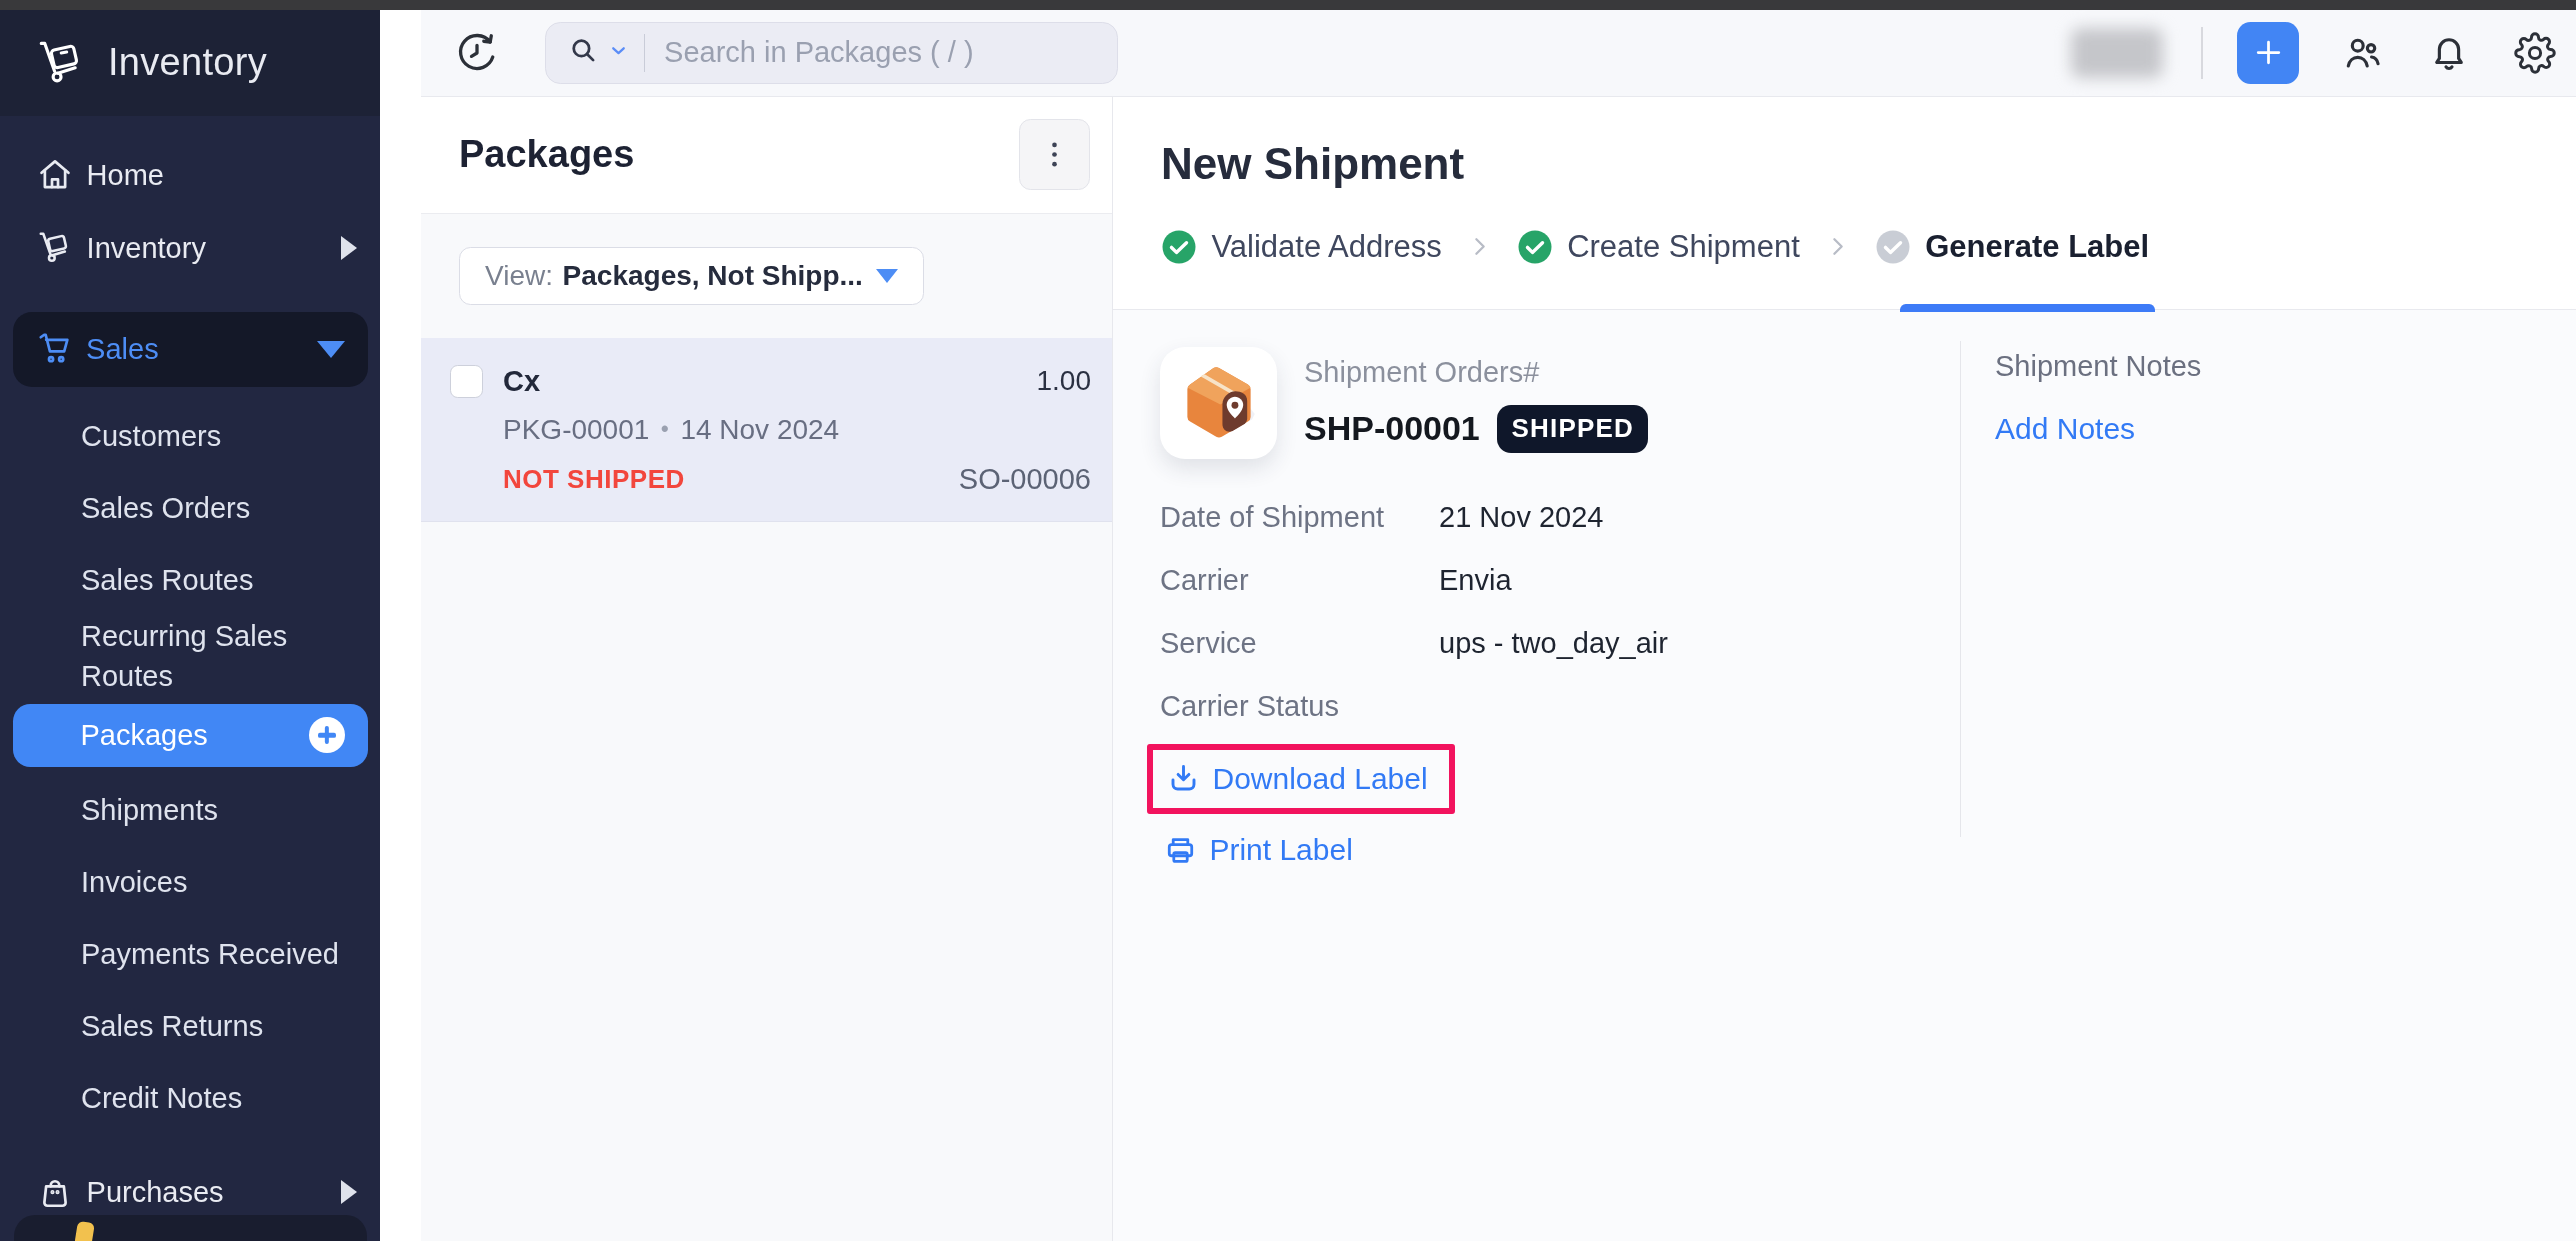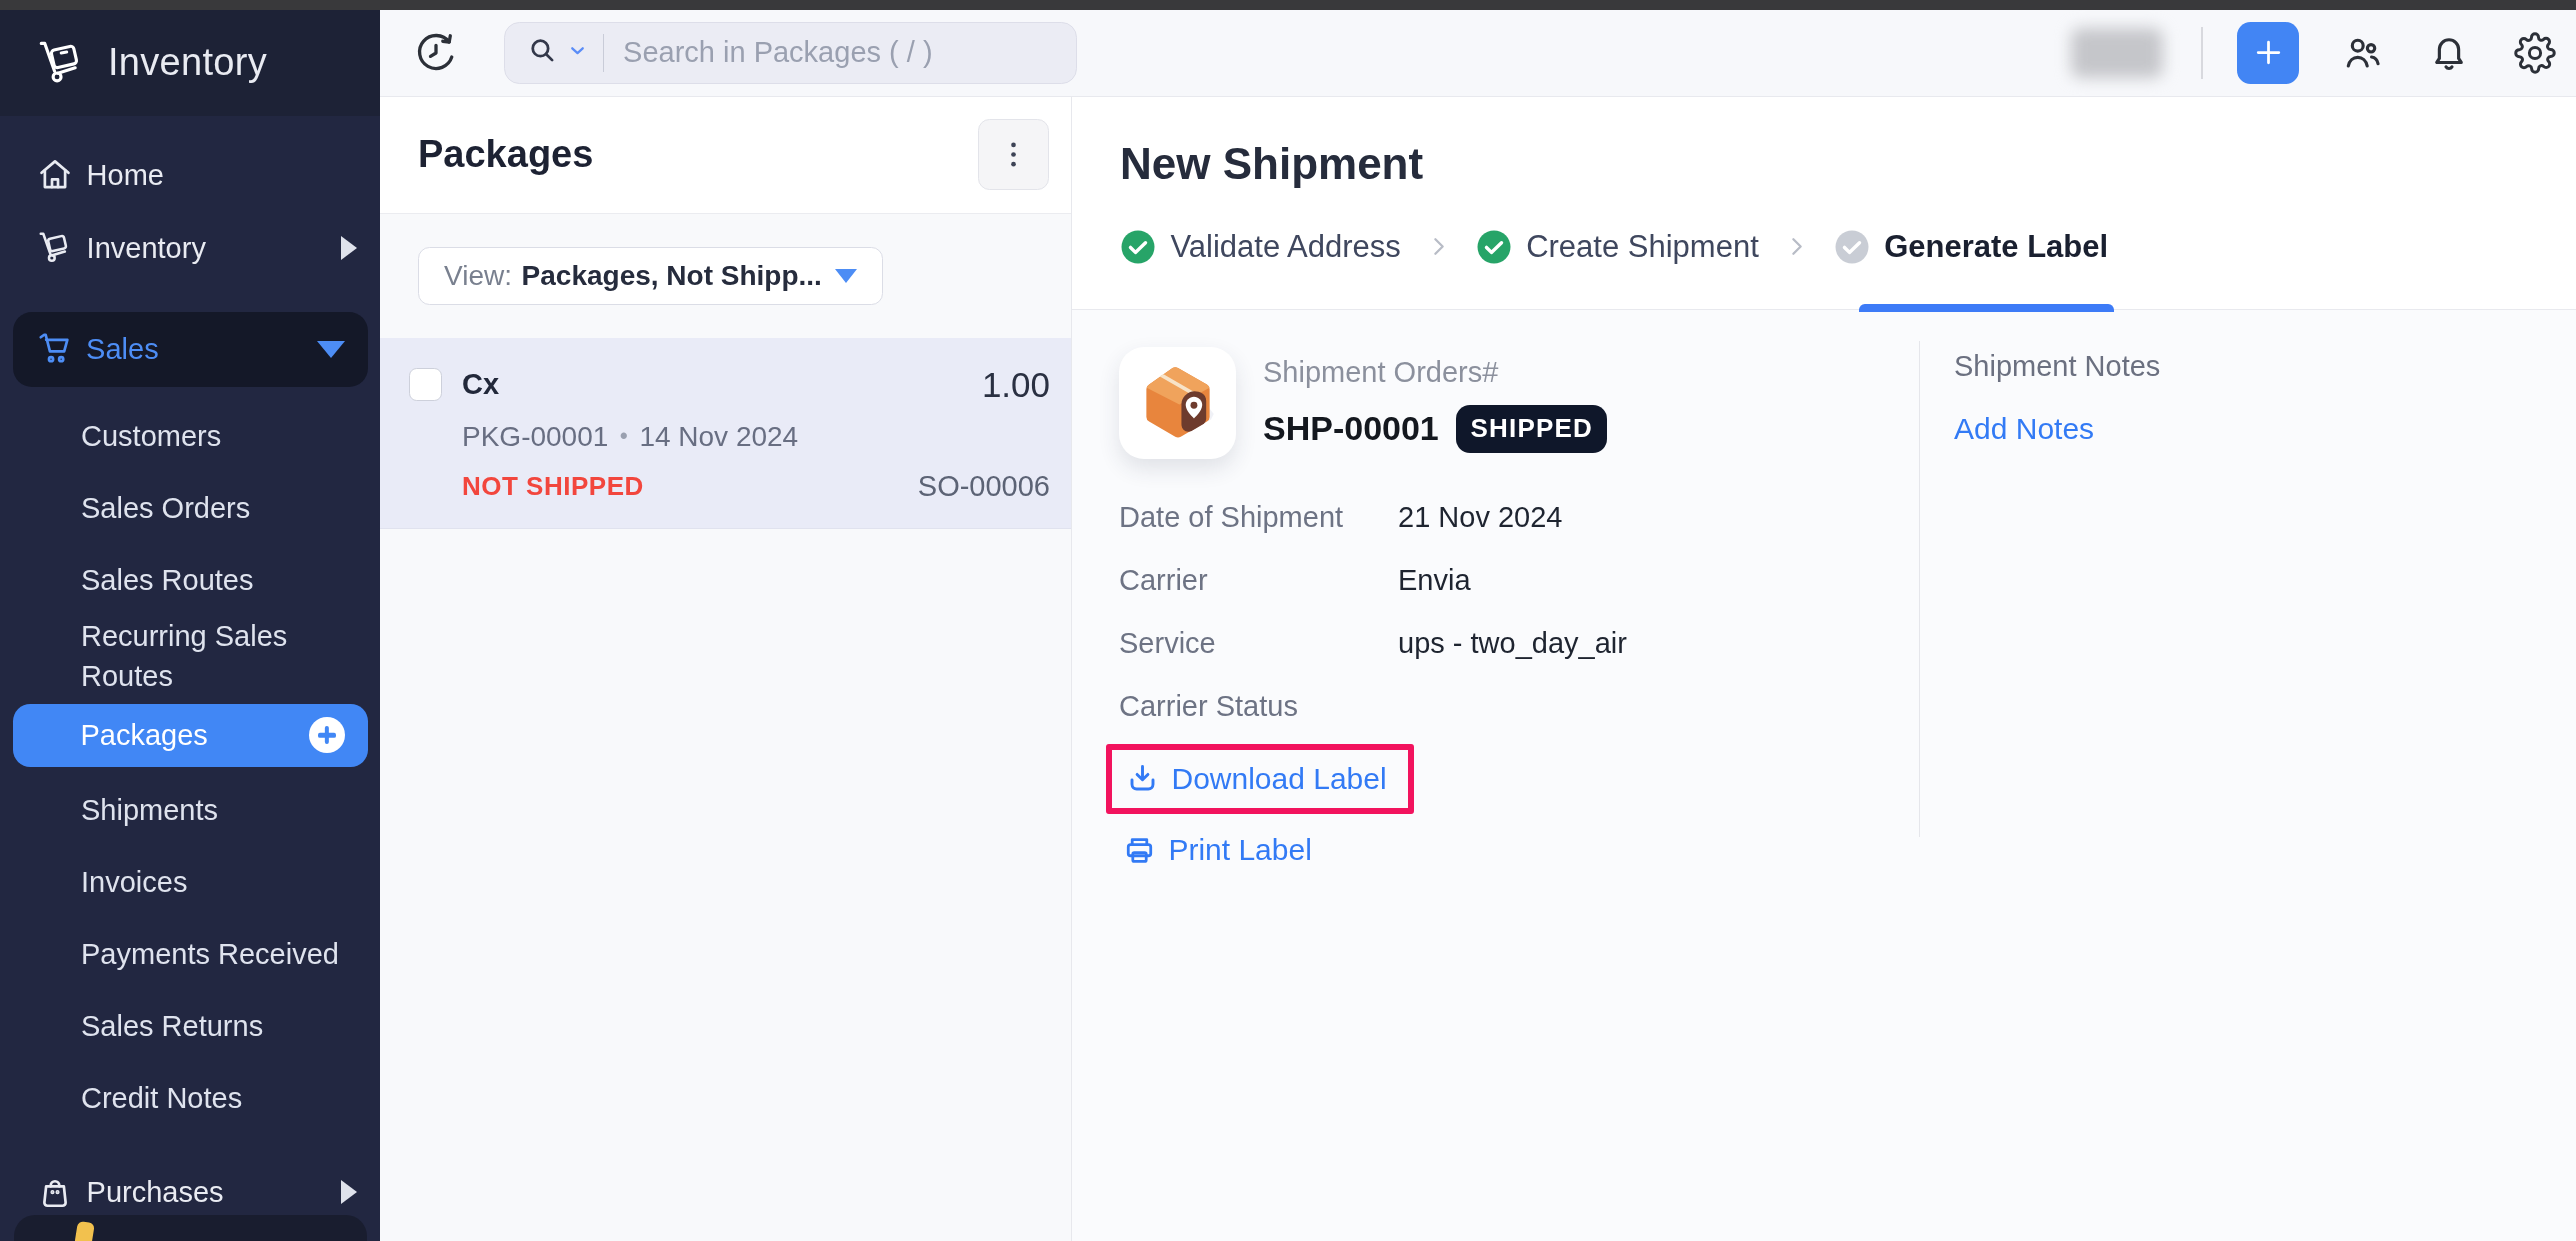--- a/index.html
+++ b/index.html
@@ -30,21 +30,21 @@
   .sub-item.pkg-active { background:#4187f5; color:#fff; margin:7.7px 12.5px; border-radius:17.3px; min-height:63px; padding-left:68px; }
   .plus-circle { margin-left:auto; width:36px; height:36px; border-radius:50%; background:#fff; position:relative; flex:0 0 auto; }
   .plus-circle::before, .plus-circle::after { content:""; position:absolute; background:#4187f5; left:50%; top:50%; }
   .plus-circle::before { width:18px; height:4.3px; transform:translate(-50%,-50%); border-radius:1.9px; }
   .plus-circle::after { width:4.3px; height:18px; transform:translate(-50%,-50%); border-radius:1.9px; }
   .nav-item.purchases { margin-top:21px; }
   .sidebar-banner { position:absolute; left:13.5px; right:13.5px; bottom:0; height:26px; background:#191d2f; border-radius:21px 21px 0 0; overflow:hidden; }
   .banner-accent { position:absolute; left:62px; top:6.7px; width:17.3px; height:25px; background:#f2c14e; border-radius:5.8px; transform:rotate(9deg); }
 
   
-  .main { flex:1; display:flex; flex-direction:column; min-width:0; }
+  .main { flex:1; display:flex; flex-direction:column; min-width:0;padding-left:41px; }
   .topbar { height:87px; flex:0 0 auto; background:#f7f8fb; border-bottom:1px solid #e8e9ee; display:flex; align-items:center; padding:0 20px 0 34px; }
   .icon-btn { background:none; border:none; cursor:pointer; display:flex; align-items:center; justify-content:center; padding:0; color:#2c3038; }
   .icon-btn svg { display:block; }
   .history-btn svg { width:44px; height:44px; }
   .search-box { margin-left:46px; width:573px; height:62px; background:#ebecf4; border:1px solid #dddee9; border-radius:15.4px; display:flex; align-items:center; padding:0 19px 0 21px; }
   .search-box .mag svg { width:33px; height:33px; color:#33384a; }
   .search-box .sm-chev { margin-left:7.7px; }
   .search-box .sm-chev svg { width:21px; height:21px; color:#5b8df7; }
   .search-divider { width:1px; height:38px; background:#c9ccd8; margin:0 19px 0 15.4px; }
   .search-input { flex:1; border:none; background:transparent; outline:none; font-size:29px; color:#2a2f3e; font-family:inherit; }
@@ -67,21 +67,21 @@
   .kebab-btn svg { width:33px; height:33px; color:#3d4356; }
   .view-row { padding:33px 38px; background:#f8f9fb; flex:0 0 auto; }
   .view-btn { display:inline-flex; align-items:center; background:#fff; border:1px solid #dbdde6; border-radius:11.5px; height:58px; padding:0 25px; cursor:pointer; font-size:28px; }
   .view-prefix { color:#79808f; margin-right:9.6px; }
   .view-value { color:#262c3d; font-weight:600; }
   .view-caret { margin-left:13.5px; width:0; height:0; border-left:11.5px solid transparent; border-right:11.5px solid transparent; border-top:14.4px solid #4d8df5; }
   .pkg-item { background:#e9ebf7; border-bottom:1px solid #e0e2ee; padding:27px 21px 25px 29px; cursor:pointer; flex:0 0 auto; }
   .pkg-r1 { display:flex; align-items:center; }
   .pkg-checkbox { width:33px; height:33px; background:#fff; border:1.9px solid #cdd0db; border-radius:7.7px; cursor:pointer; flex:0 0 auto; }
   .pkg-name { margin-left:20px; font-size:29px; font-weight:700; color:#22283a; }
-  .pkg-qty { margin-left:auto; font-size:35px; color:#2a3042; }
+  .pkg-qty { margin-left:auto; font-size:28px; color:#2a3042; }
   .pkg-r2 { display:flex; align-items:center; margin:16.3px 0 0 53px; font-size:28px; color:#686e82; }
   .pkg-dot { margin:0 11.5px; color:#9aa0b0; font-size:23px; }
   .pkg-r3 { display:flex; align-items:center; margin:17.3px 0 0 53px; }
   .pkg-status { font-size:26px; font-weight:700; color:#f2463d; letter-spacing:0.5px; }
   .pkg-so { margin-left:auto; font-size:29px; color:#5c6375; }
   .list-rest { flex:1; background:#f8f9fb; }
 
   
   .detail-panel { flex:1; display:flex; flex-direction:column; background:#fff; min-width:0; }
   .detail-title { font-size:44px; font-weight:600; color:#262c3c; padding:42px 0 0 48px; }

